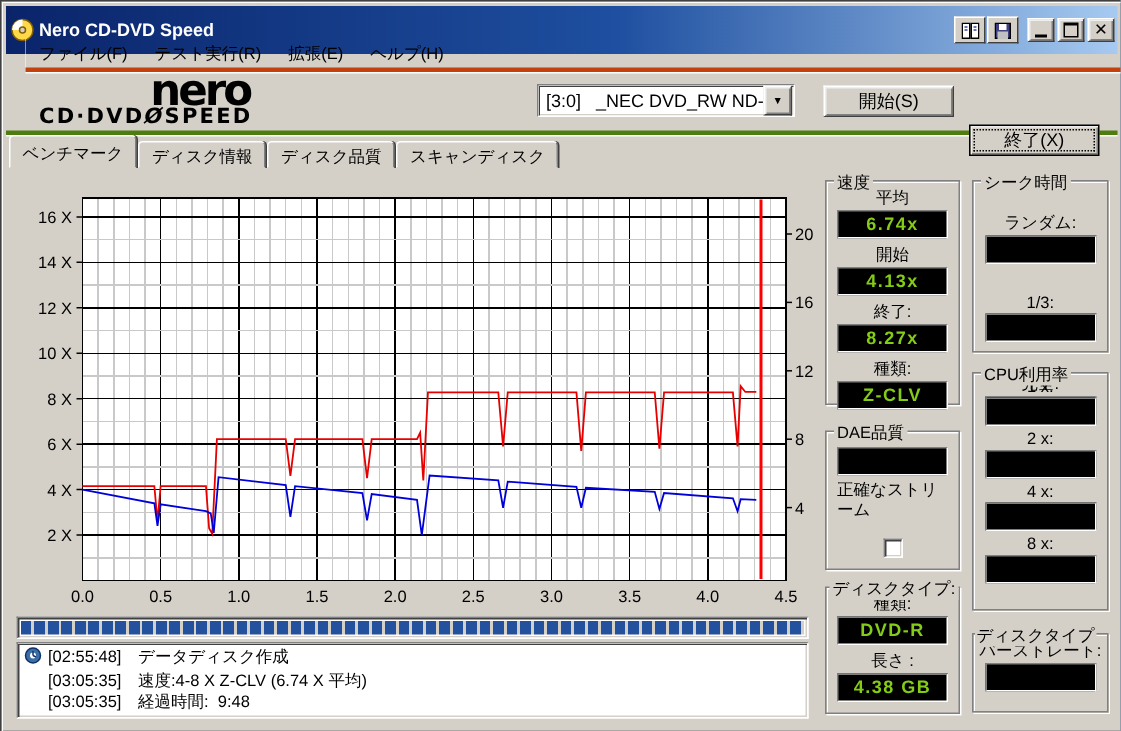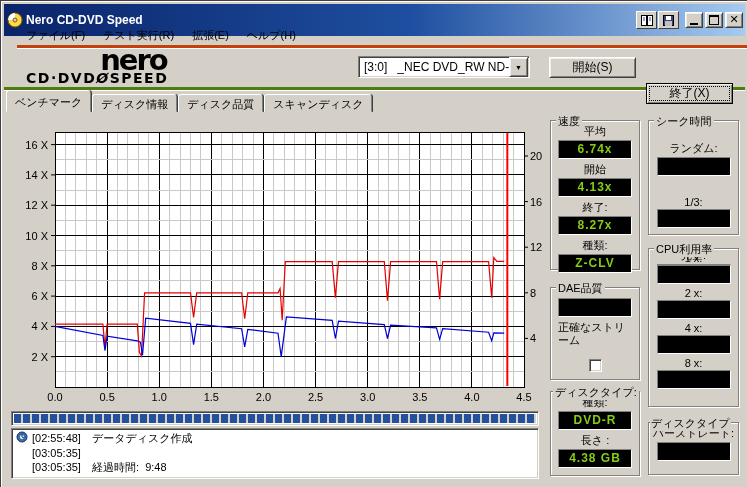--- a/index.html
+++ b/index.html
@@ -355,17 +355,17 @@
 
   <div class="progress">
     <div class="progress-fill" id="progress-fill" style="width: 100%;"></div>
   </div>
   <div class="logbox" id="logbox">
       <div class="log-row"><span class="log-icon"><svg width="12" height="12" viewBox="0 0 12 12">
             <circle cx="6" cy="6" r="5" fill="#3A6EA5" stroke="#10306A"></circle>
             <circle cx="6" cy="6" r="2" fill="#fff"></circle>
             <path d="M6 6 L6 3 M6 6 L8 7" stroke="#10306A"></path>
           </svg></span><span class="log-time">[02:55:48]</span><span class="log-text">データディスク作成</span></div>
-      <div class="log-row"><span class="log-icon"></span><span class="log-time">[03:05:35]</span></div>
+      <div class="log-row"><span class="log-icon"></span><span class="log-time">[03:05:35]</span><span class="log-text">速度:4-8 X Z-CLV (6.74 X 平均)</span></div>
       <div class="log-row"><span class="log-icon"></span><span class="log-time">[03:05:35]</span><span class="log-text">経過時間:  9:48</span></div>
     </div>
 
 </div>
 
 </body></html>

